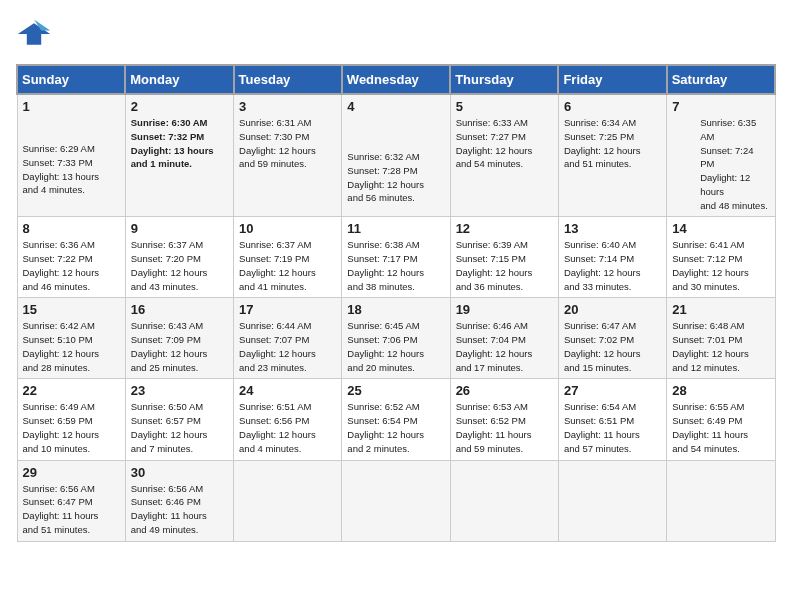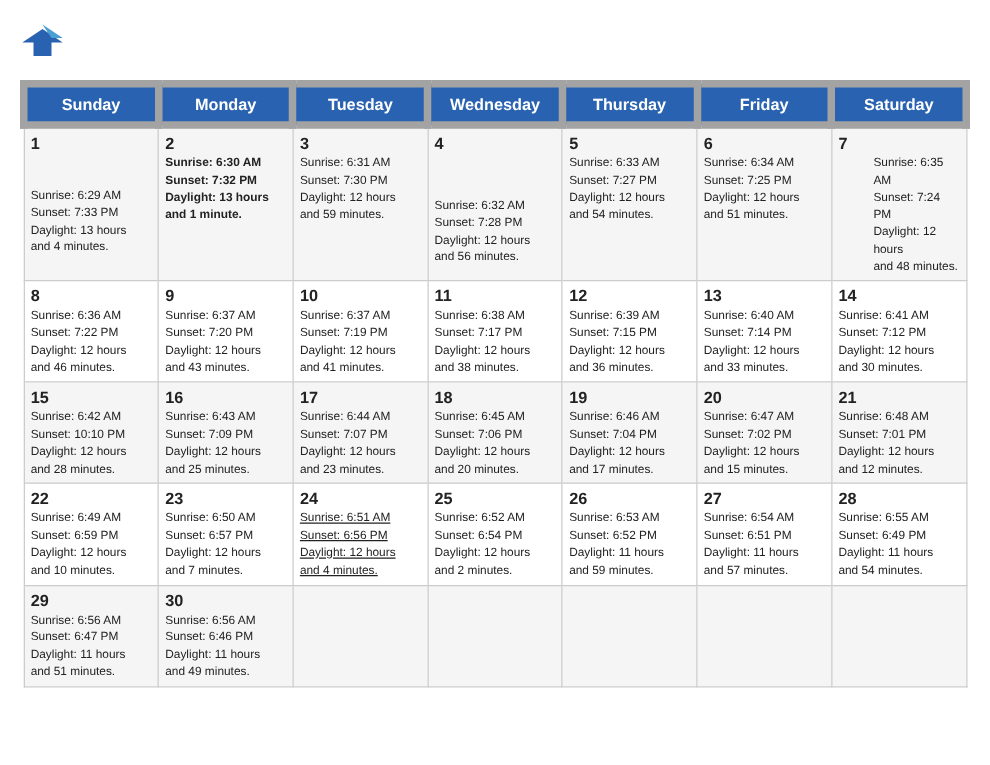--- a/index.html
+++ b/index.html
@@ -49,22 +49,22 @@
       width: 100%;
       border-collapse: collapse;
       table-layout: fixed;
     }
     thead tr th {
       background-color: #2962b0;
       color: #fff;
       font-size: 13px;
       font-weight: bold;
       padding: 6px 4px;
-      text-align: center;
-      border: 6px solid #a3a3a3;
+      text-align: left;
+      border: 2px solid #a3a3a3;
     }
     tbody tr td {
       border: 1px solid #ccc;
       vertical-align: top;
       padding: 4px 5px;
       font-size: 10px;
       color: #222;
       min-height: 80px;
       background: #fff;
     }
@@ -221,21 +221,21 @@
           <div class="day-info" style="white-space: pre-line;">Sunrise: 6:41 AM
 Sunset: 7:12 PM
 Daylight: 12 hours
 and 30 minutes.</div>
         </td>
       </tr>
       <tr>
         <td>
           <span class="day-num">15</span>
           <div class="day-info" style="white-space: pre-line;">Sunrise: 6:42 AM
-Sunset: 10:10 PM
+Sunset: 5:10 PM
 Daylight: 12 hours
 and 28 minutes.</div>
         </td>
         <td>
           <span class="day-num">16</span>
           <div class="day-info" style="white-space: pre-line;">Sunrise: 6:43 AM
 Sunset: 7:09 PM
 Daylight: 12 hours
 and 25 minutes.</div>
         </td>
@@ -285,21 +285,21 @@
         </td>
         <td>
           <span class="day-num">23</span>
           <div class="day-info" style="white-space: pre-line;">Sunrise: 6:50 AM
 Sunset: 6:57 PM
 Daylight: 12 hours
 and 7 minutes.</div>
         </td>
         <td>
           <span class="day-num">24</span>
-          <div class="day-info" style="white-space: pre-line; text-decoration: underline;">Sunrise: 6:51 AM
+          <div class="day-info" style="white-space: pre-line;">Sunrise: 6:51 AM
 Sunset: 6:56 PM
 Daylight: 12 hours
 and 4 minutes.</div>
         </td>
         <td>
           <span class="day-num">25</span>
           <div class="day-info" style="white-space: pre-line;">Sunrise: 6:52 AM
 Sunset: 6:54 PM
 Daylight: 12 hours
 and 2 minutes.</div>

